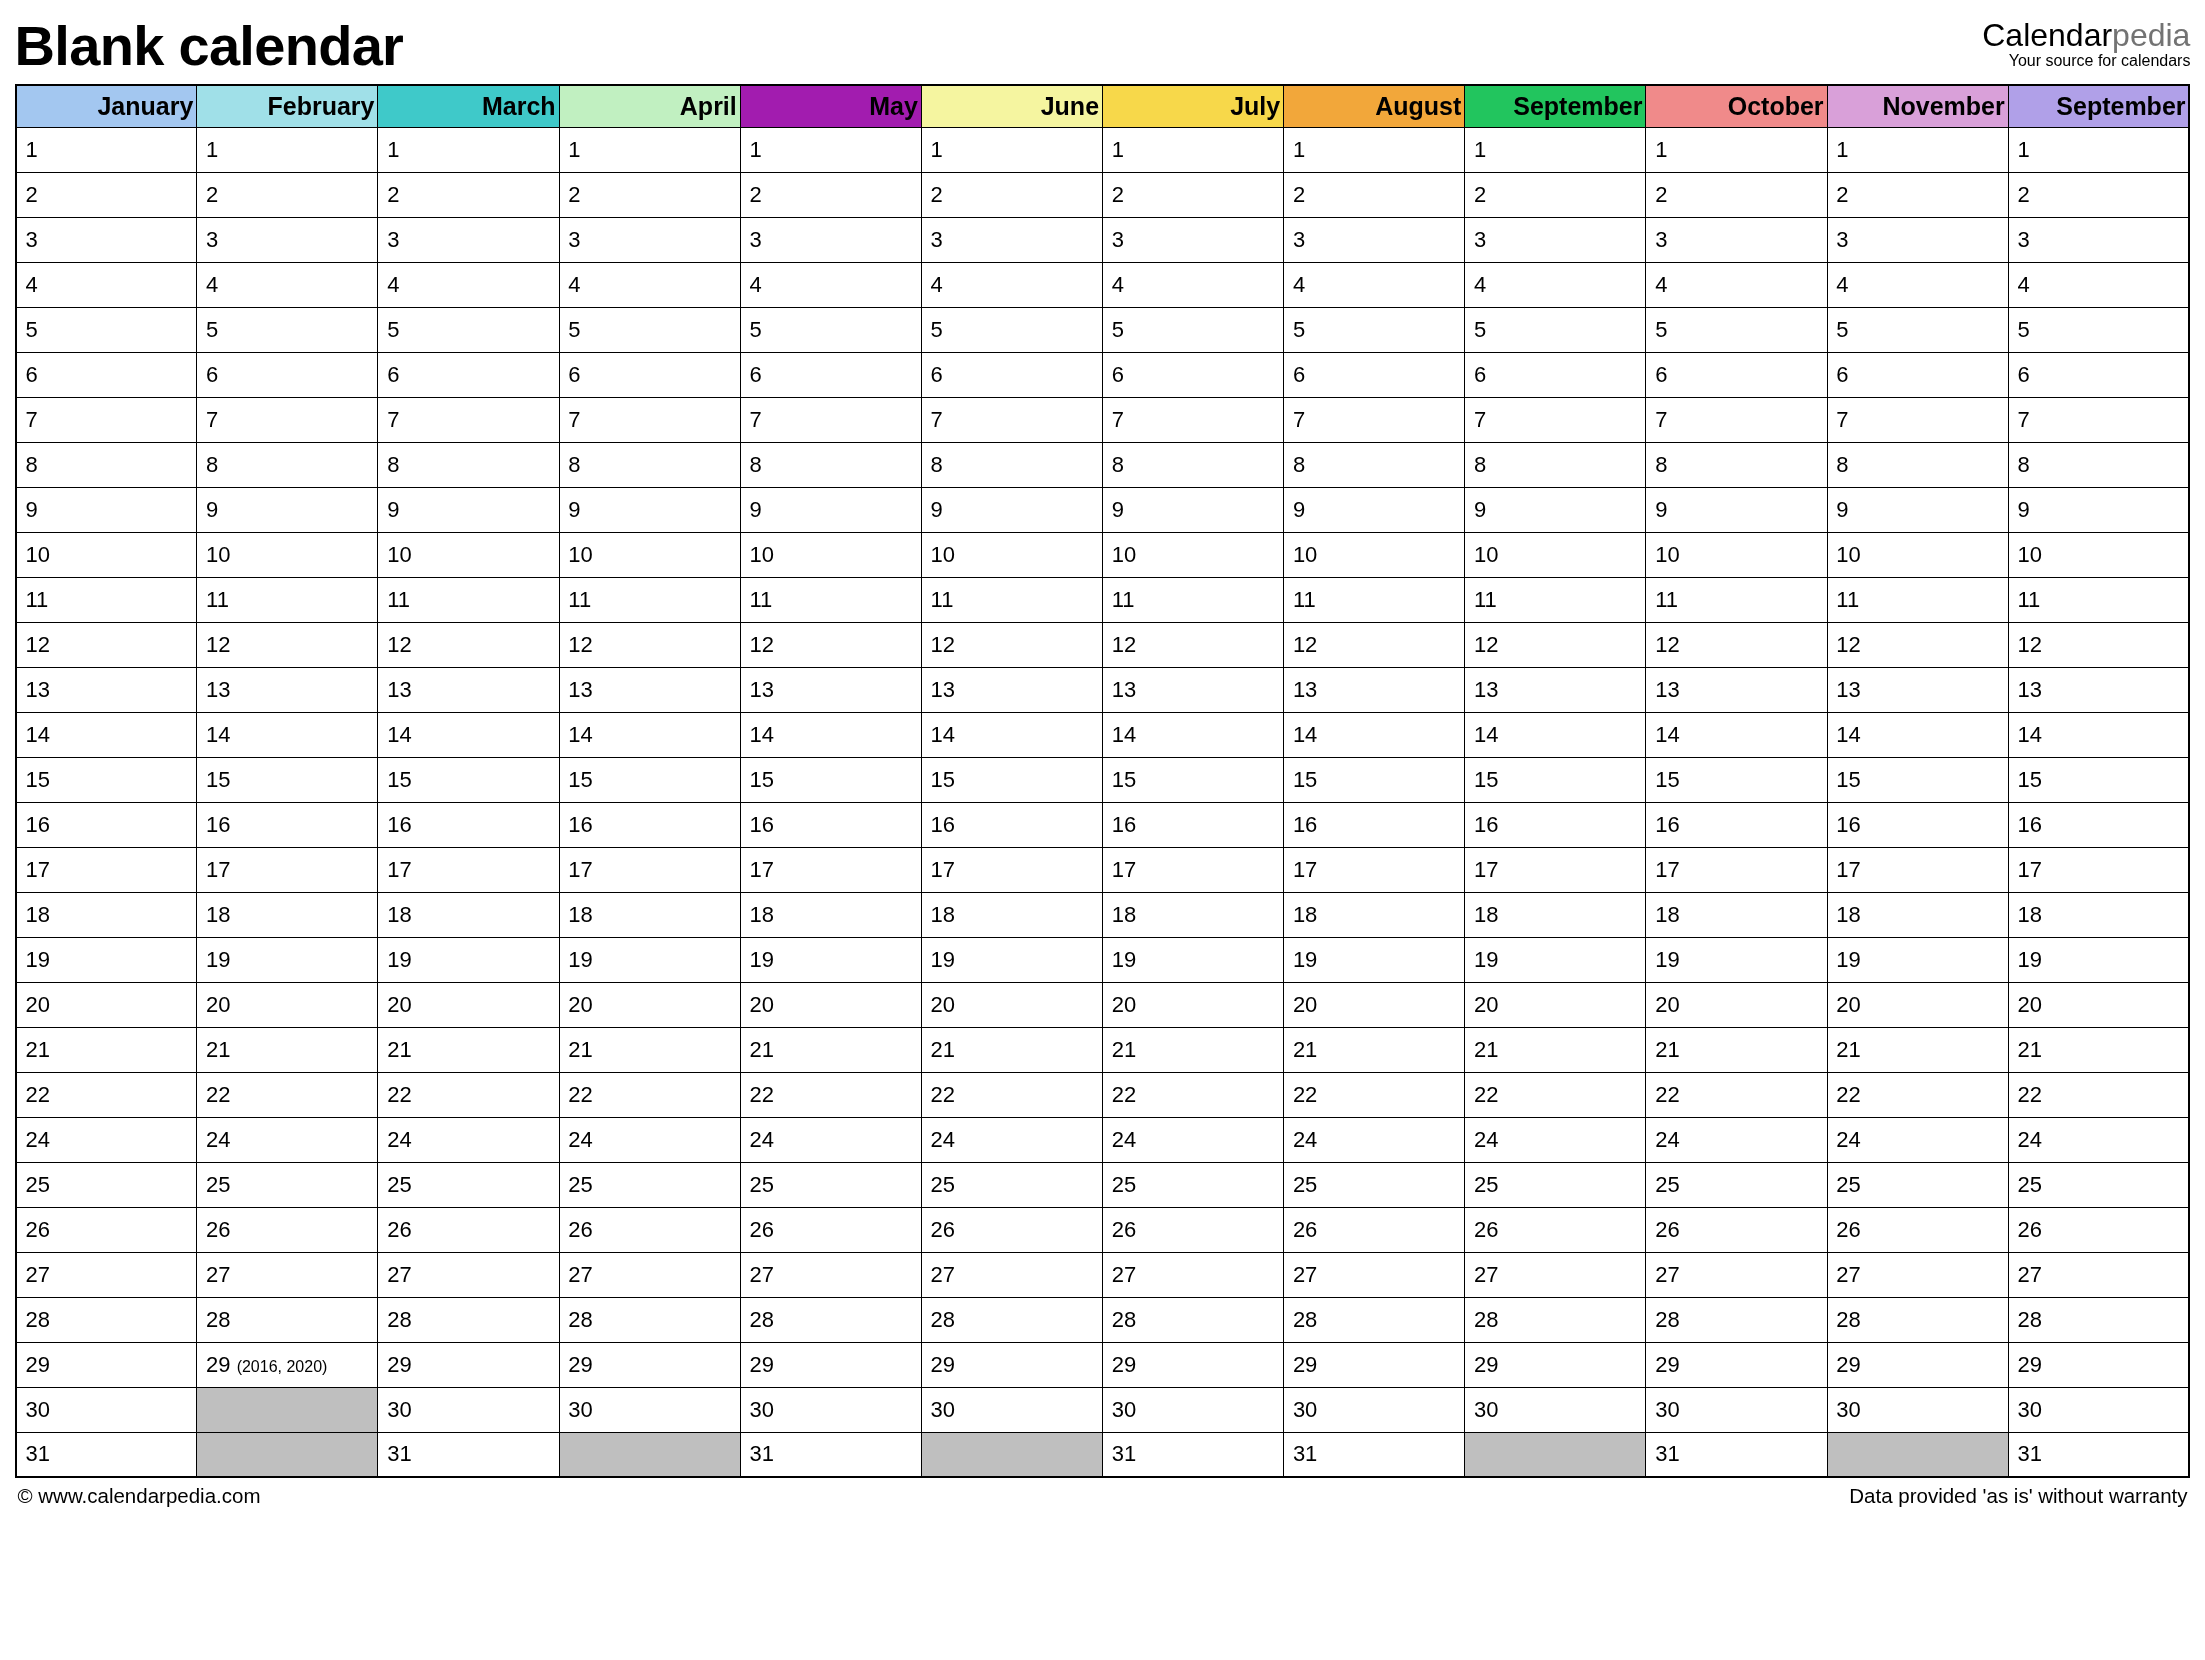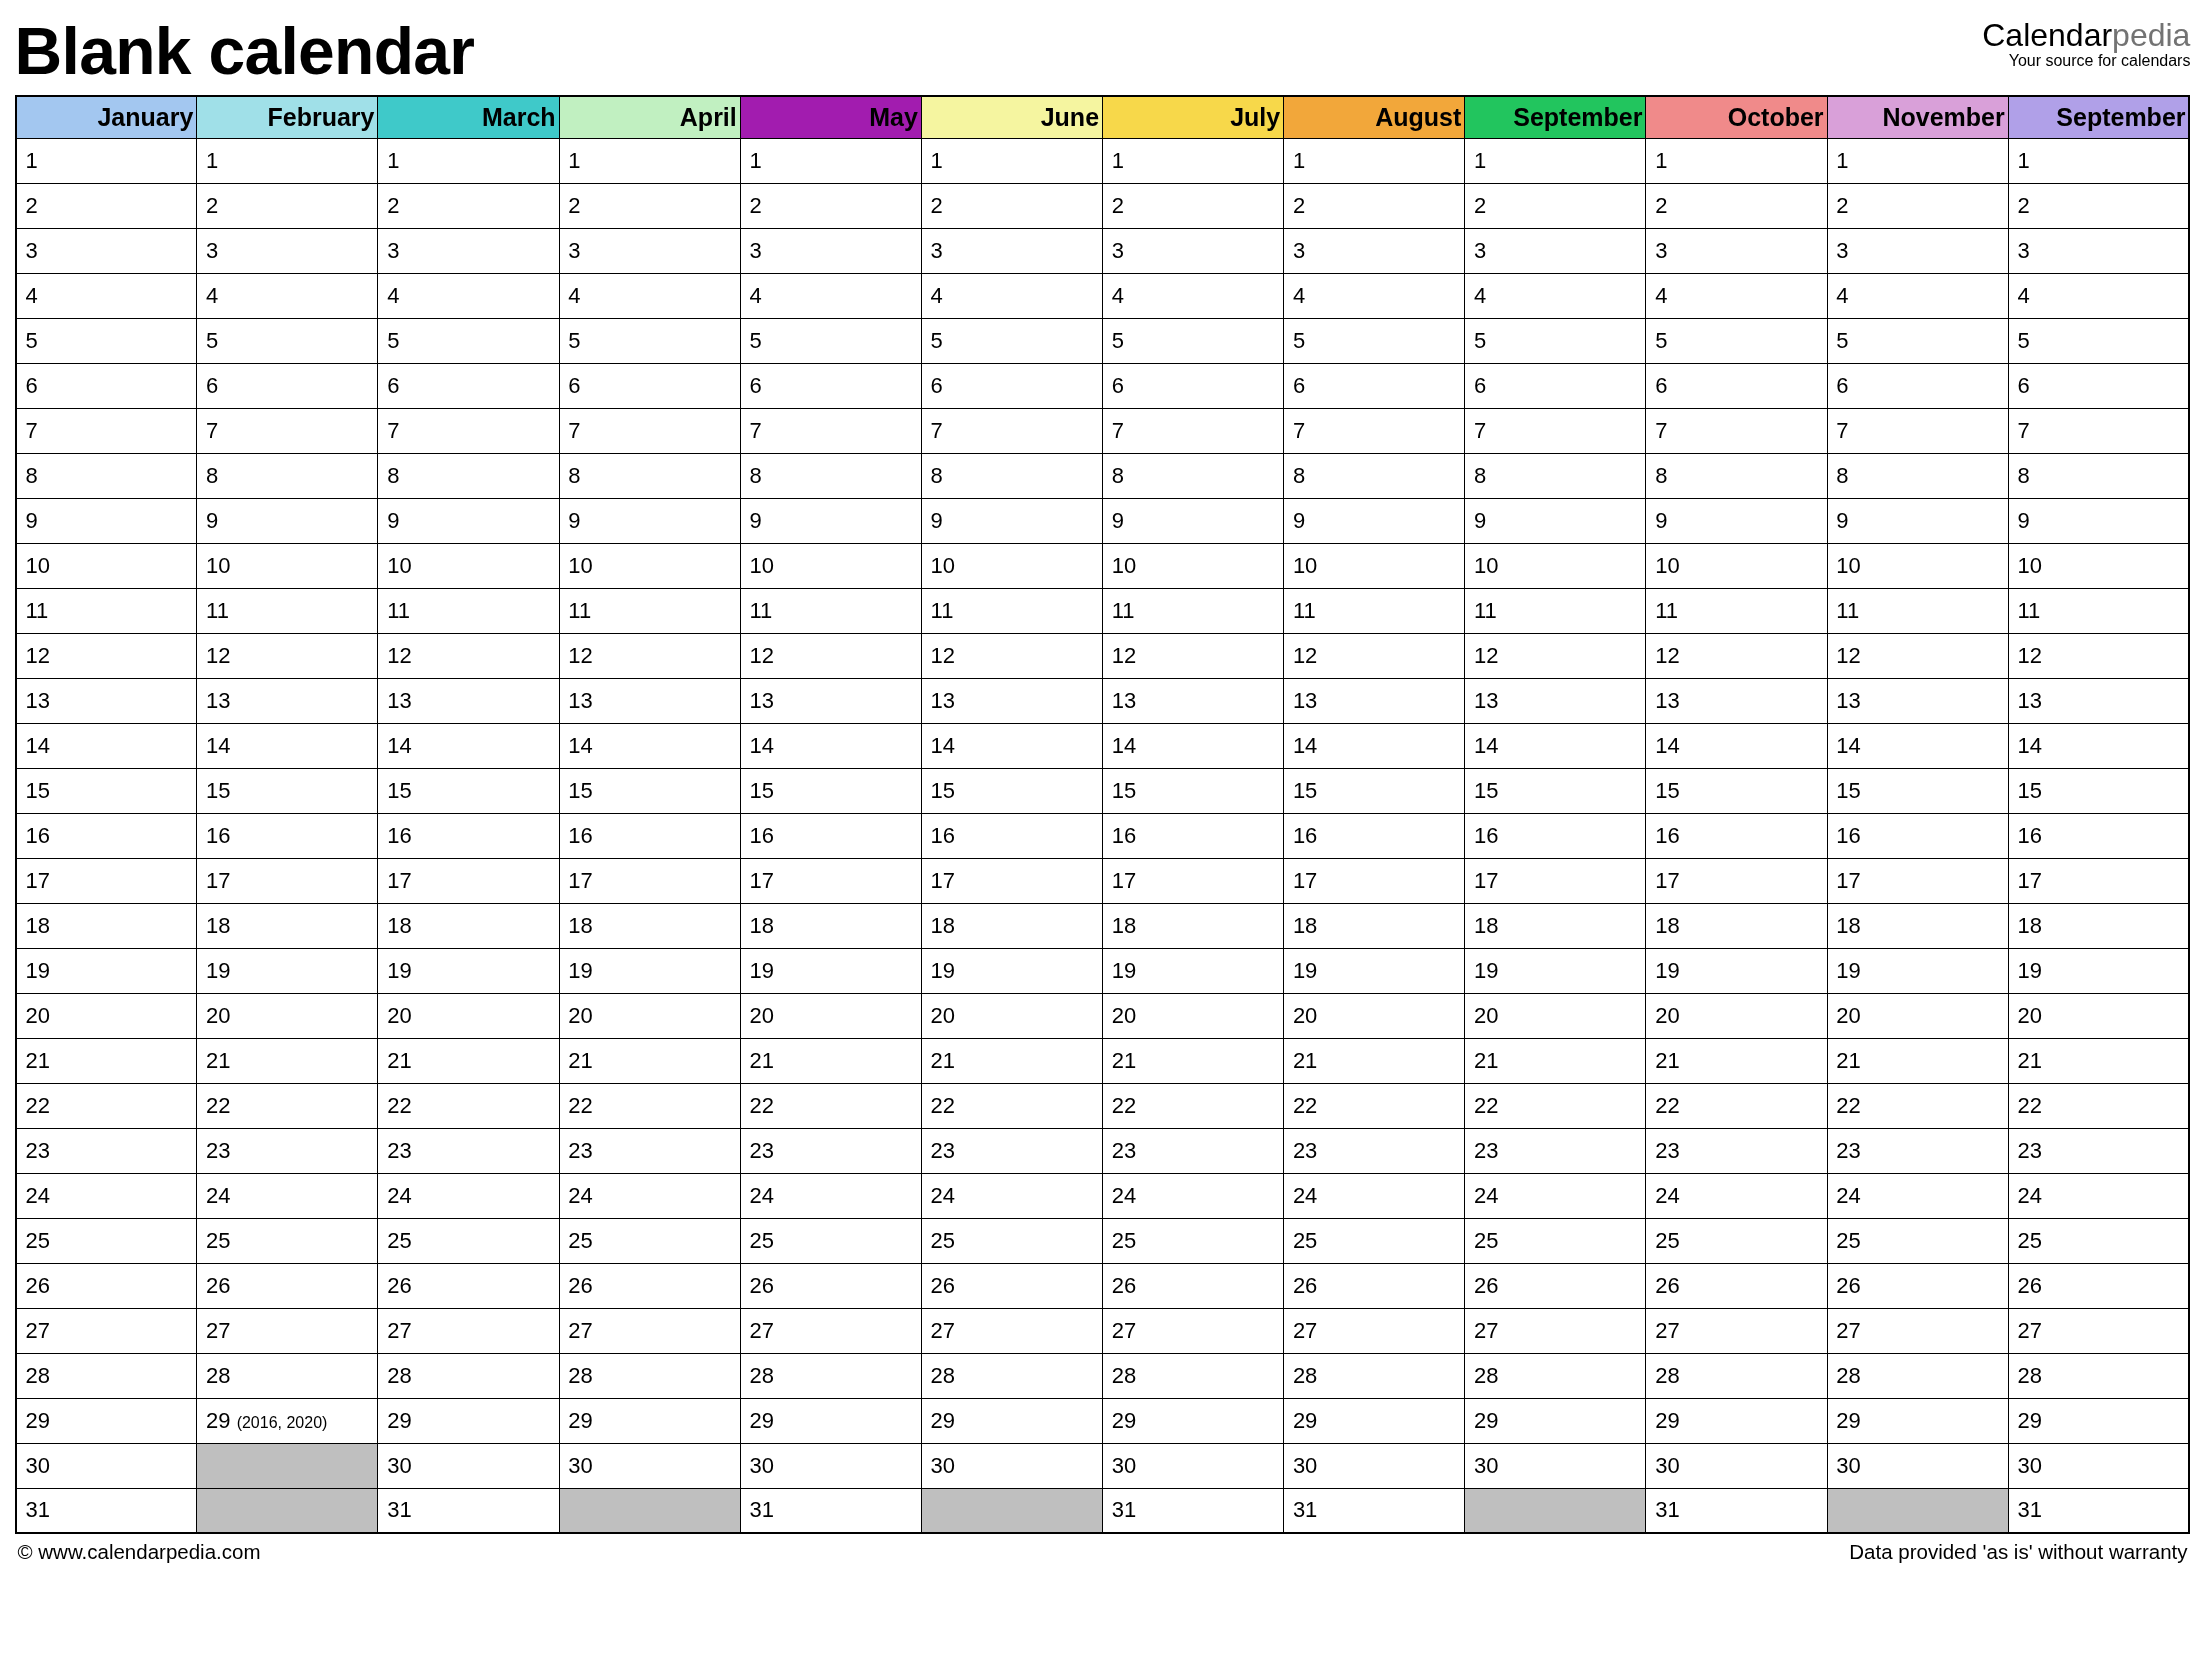--- a/index.html
+++ b/index.html
@@ -11,21 +11,21 @@
     width: 2205px;
     min-height: 1660px;
   }
   .header {
     display: flex;
     justify-content: space-between;
     align-items: flex-start;
     margin-bottom: 5.9px;
   }
   .title {
-    font-size: 66px;
+    font-size: 56px;
     font-weight: bold;
     color: #000;
     letter-spacing: -0.7px;
   }
   .brand {
     text-align: right;
     padding-top: 4.4px;
   }
   .brand-line1 { font-size: 32px; font-weight: 400; color: #000; }
   .brand-line1 .accent { color: #737373; font-weight: 400; }
@@ -397,34 +397,20 @@
         <td>22</td>
         <td>22</td>
         <td>22</td>
         <td>22</td>
         <td>22</td>
         <td>22</td>
         <td>22</td>
         <td>22</td>
       </tr>
       <tr>
-        <td>23</td>
-        <td>23</td>
-        <td>23</td>
-        <td>23</td>
-        <td>23</td>
-        <td>23</td>
-        <td>23</td>
-        <td>23</td>
-        <td>23</td>
-        <td>23</td>
-        <td>23</td>
-        <td>23</td>
-      </tr>
-      <tr>
         <td>24</td>
         <td>24</td>
         <td>24</td>
         <td>24</td>
         <td>24</td>
         <td>24</td>
         <td>24</td>
         <td>24</td>
         <td>24</td>
         <td>24</td>

